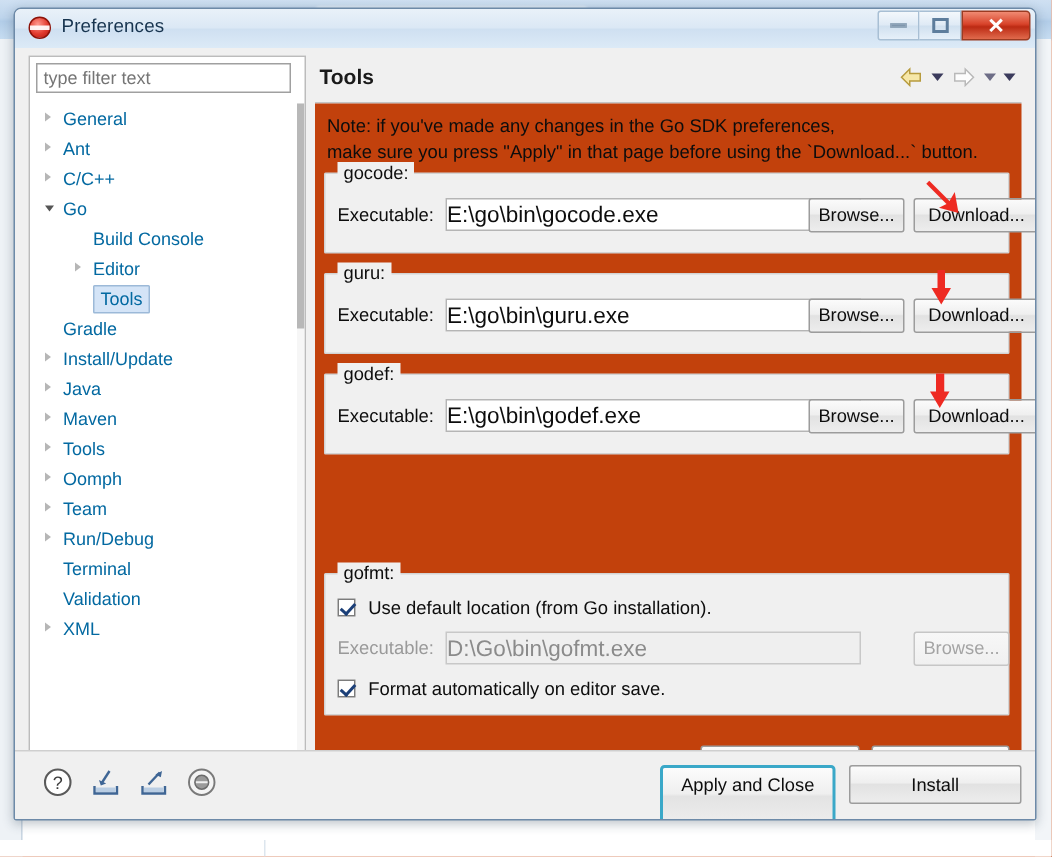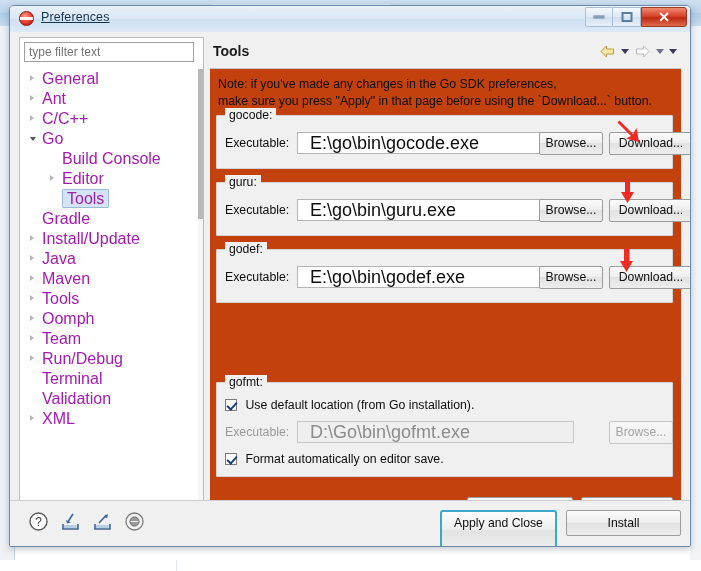--- a/index.html
+++ b/index.html
@@ -69,21 +69,20 @@
     border:1px solid #8d1208;
     box-sizing:border-box;
   }
   .title-icon:after{
     content:"";position:absolute;left:0px;top:5px;width:13px;height:3px;background:#ffffff;
     opacity:.92;
   }
   .title-text{
     position:absolute;left:31px;top:4px;font-size:12.5px;color:#17344f;
     letter-spacing:.1px;
-    text-decoration:underline;
   }
   .win-btns{position:absolute;right:3px;top:1px;height:21px;display:flex;}
   .win-btn{
     width:28px;height:20px;margin-left:0px;
     border:1px solid #a8bfd4;border-left:none;
     background:linear-gradient(to bottom,#f3f8fc 0%,#dfeaf5 48%,#d0e0ef 52%,#e6f0f9 100%);
     position:relative;box-sizing:border-box;
   }
   .win-btn:first-child{border-left:1px solid #a8bfd4;border-radius:2px 0 0 2px;}
   .win-btn .gl{position:absolute;left:50%;top:50%;transform:translate(-50%,-50%);
@@ -117,21 +116,21 @@
     border:1px solid #a0a0a0;background:#ffffff;
     font-family:"Liberation Sans",sans-serif;font-size:12px;
     color:#6a6a6a;padding:1px 4px;outline:none;
   }
   .tree{
     position:absolute;left:0;top:31px;width:184px;bottom:0;
     overflow:hidden;
   }
   .tnode{
     position:relative;height:20px;line-height:20px;
-    font-size:16px;color:#a21caf;white-space:nowrap;
+    font-size:12px;color:#0369a1;white-space:nowrap;
     cursor:default;
   }
   .tnode .arrow{
     position:absolute;top:6px;width:0;height:0;
   }
   .arrow.collapsed{
     border-left:4px solid #b6b6b6;
     border-top:3.5px solid transparent;
     border-bottom:3.5px solid transparent;
   }
@@ -193,22 +192,22 @@
   }
   .row{
     position:absolute;left:0;top:16px;width:100%;height:24px;
   }
   .row .rlabel{
     position:absolute;left:8px;top:4px;font-size:12.3px;color:#0d0d0d;
   }
   .exec-input{
     position:absolute;left:80px;top:0px;width:277px;height:22px;
     box-sizing:border-box;border:1px solid #b5b5b5;background:#ffffff;
-    font-family:"Liberation Sans",sans-serif;font-size:18px;color:#0d0d0d;
-    padding:1px 12px;outline:none;
+    font-family:"Liberation Sans",sans-serif;font-size:15px;color:#0d0d0d;
+    padding:1px 0;outline:none;
   }
   .exec-input.disabled{background:#efefef;color:#8b8b8b;border:1px solid #c8c8c8;}
   .rlabel.disabled{color:#9a9a9a;}
 
   .btn{
     box-sizing:border-box;
     border:1px solid #9c9c9c;border-radius:2px;
     background:linear-gradient(to bottom,#fbfbfb 0%,#efefef 45%,#e2e2e2 50%,#ededed 100%);
     font-family:"Liberation Sans",sans-serif;font-size:12.2px;color:#0d0d0d;
     text-align:center;cursor:default;padding:0;

